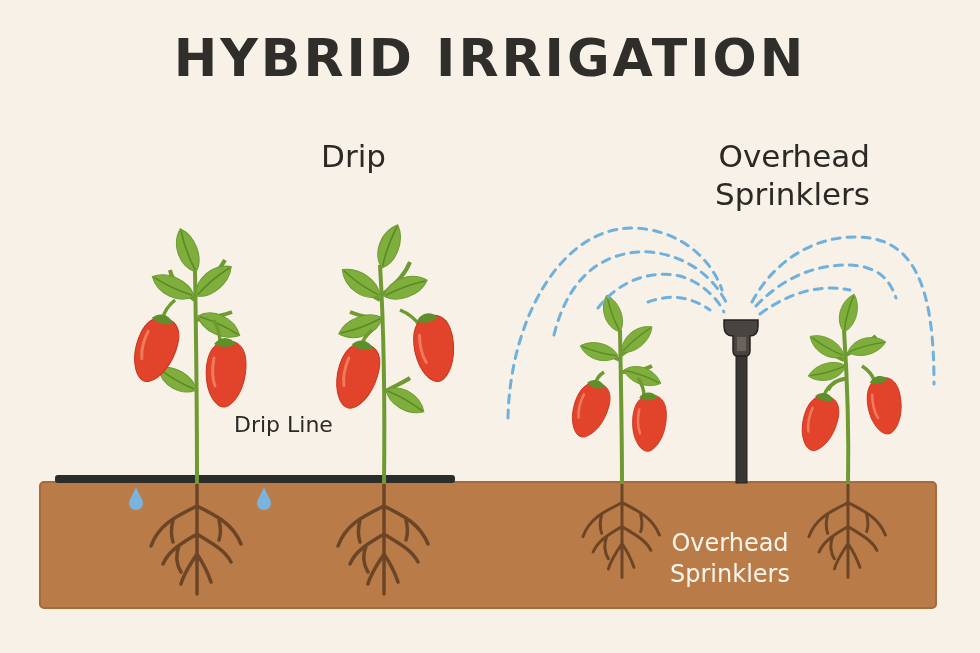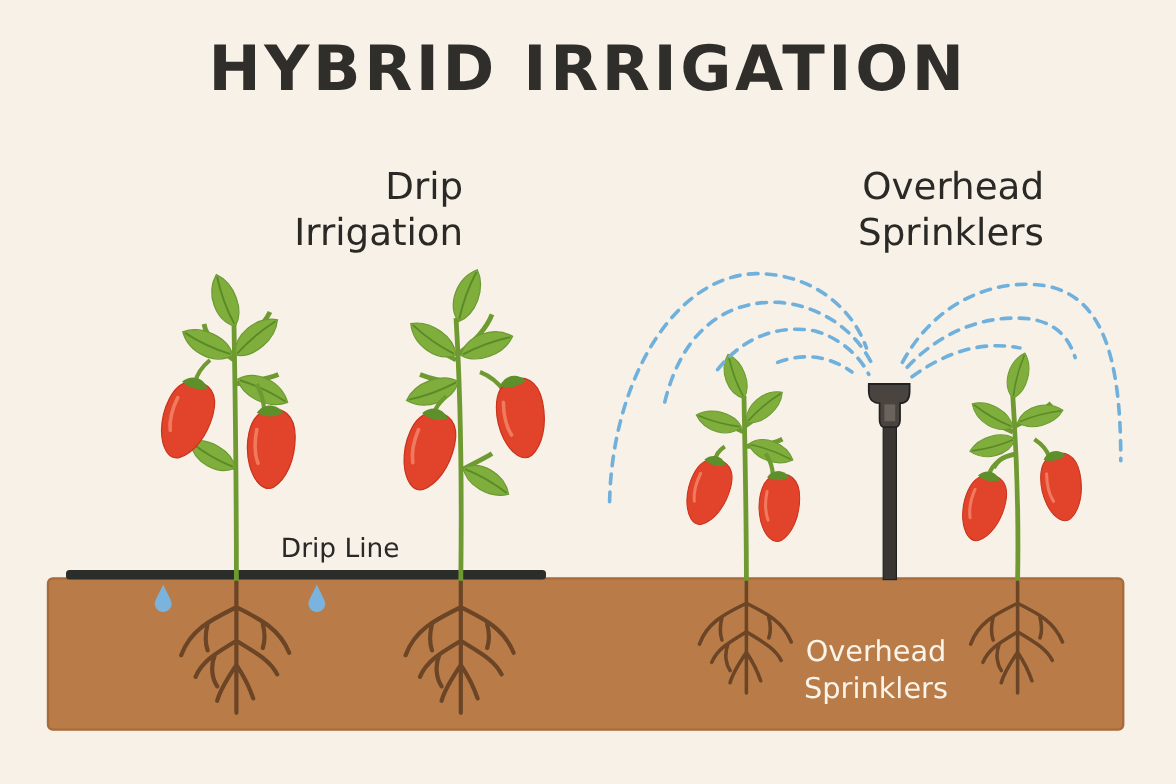--- a/index.html
+++ b/index.html
@@ -16,38 +16,37 @@
     font-family: "DejaVu Sans", sans-serif;
   }
   .label {
     position: absolute; text-align: right; color: #2a2926;
     font-size: 31px; line-height: 38px;
     font-family: "DejaVu Sans", sans-serif;
   }
   .label-drip { left: 176px; top: 137px; width: 210px; }
   .label-overhead { left: 640px; top: 137px; width: 230px; }
   .drip-line-label {
-    position: absolute; left: 234px; top: 445px;
+    position: absolute; left: 234px; top: 412px;
     font-size: 22px; color: #2a2926;
   }
   .soil-label {
     position: absolute; left: 650px; top: 528px; width: 160px;
     font-size: 24px; line-height: 31px; color: #fbf4ea;
     text-align: center;
   }
   svg.scene { position: absolute; left: 0; top: 0; }
 </style>
 </head>
 <body>
 
 <div class="title">HYBRID IRRIGATION</div>
 
 <div class="label label-drip">
   <div>Drip</div>
-  <div>Irrigation</div>
 </div>
 
 <div class="label label-overhead">
   <div>Overhead</div>
   <div>Sprinklers</div>
 </div>
 
 <svg class="scene" width="980" height="653" viewBox="0 0 980 653">
   <defs>
     <g id="leaf">

